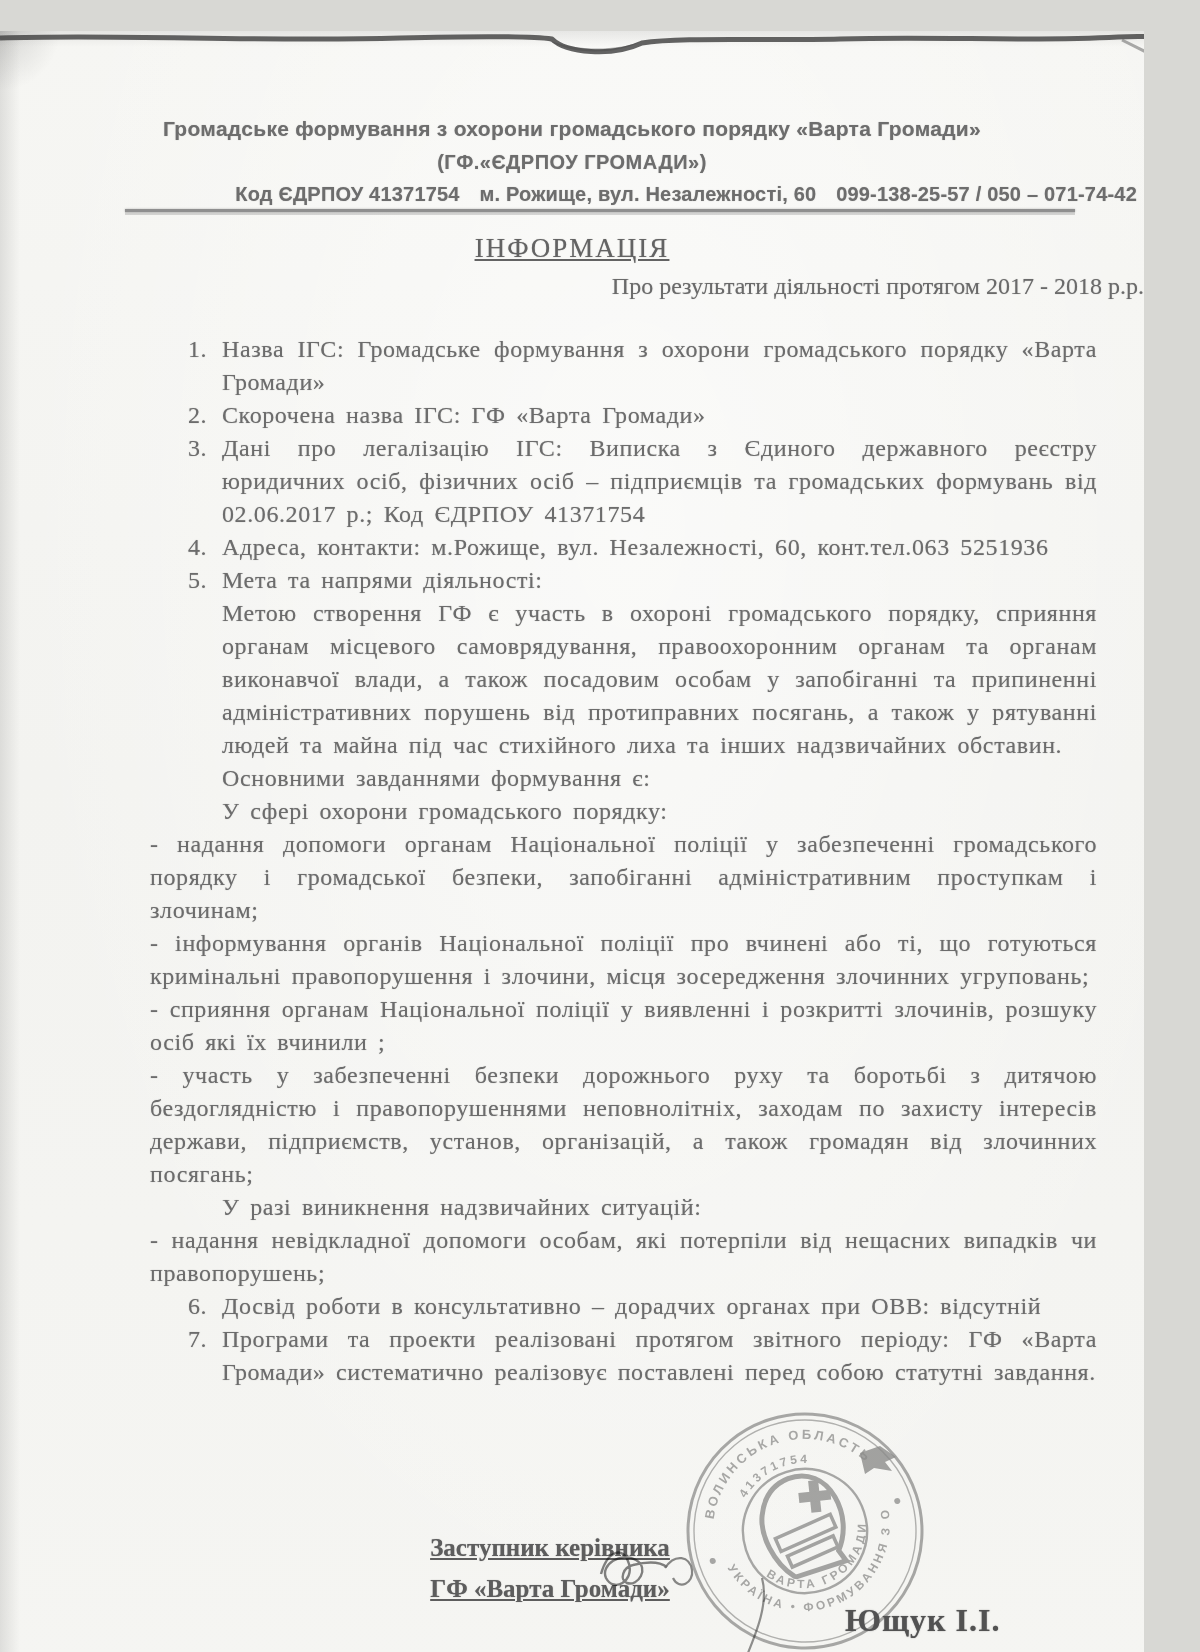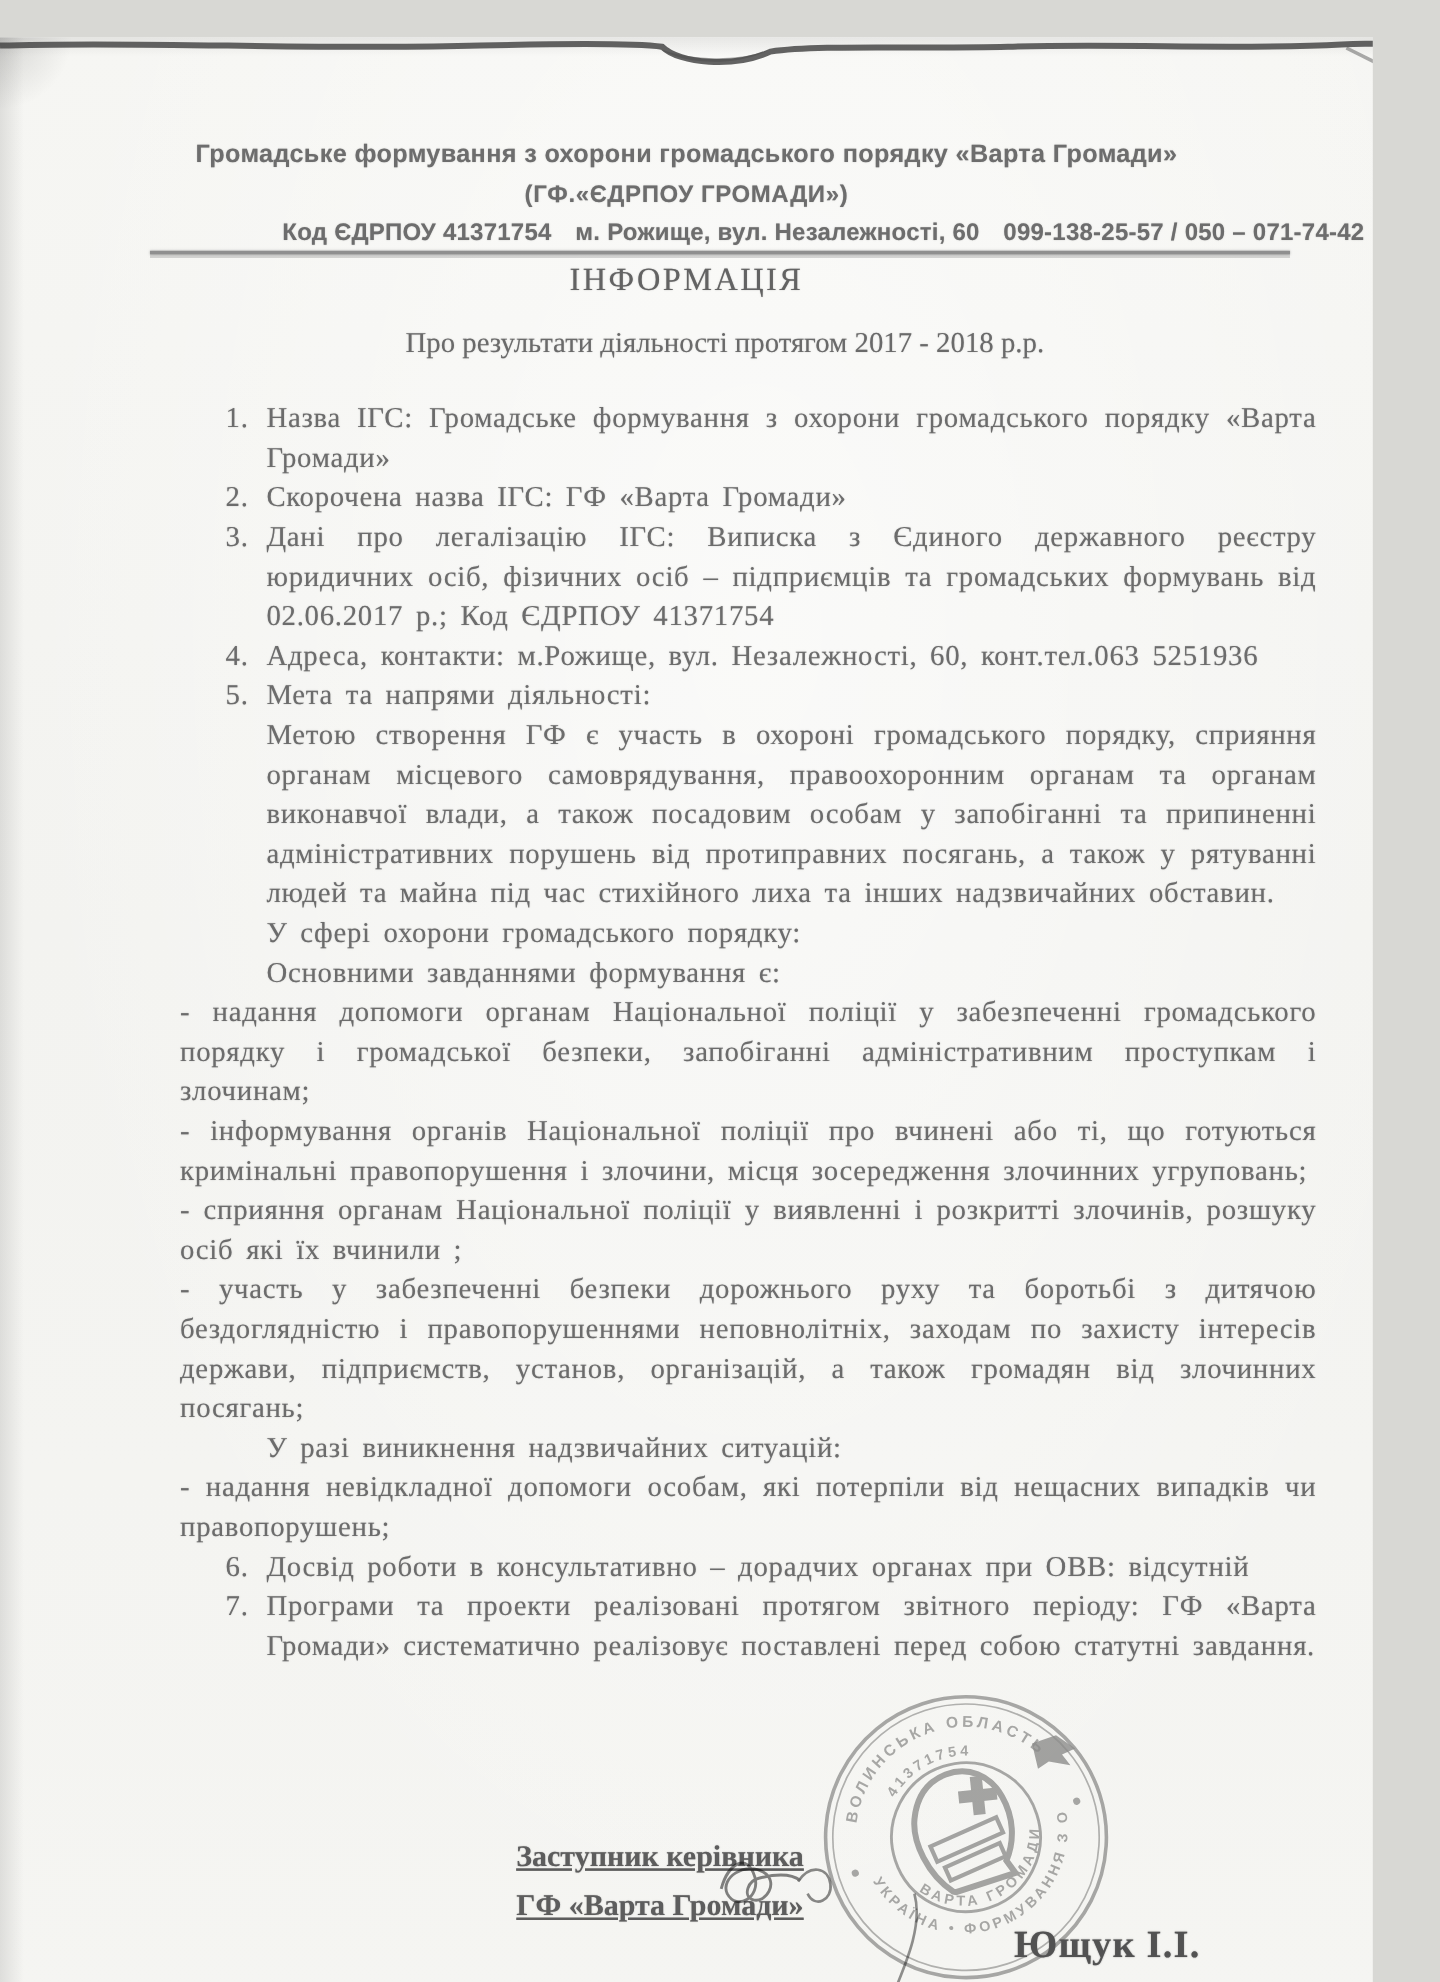--- a/index.html
+++ b/index.html
@@ -26,26 +26,26 @@
   }
   .h1{font-size:21px;letter-spacing:.3px;margin-bottom:10px;}
   .h2{font-size:20px;letter-spacing:.5px;margin-bottom:9px;}
   .h3{font-size:20px;letter-spacing:.2px;text-align:right;}
   .h3 span{margin:0 7px;}
   .rule{
     position:absolute;top:178px;left:125px;width:950px;height:3px;
     background:#8f8f8f;box-shadow:0 3px 0 rgba(130,130,130,.30), 0 0 2px rgba(120,120,120,.6);
   }
   .title{
-    position:absolute;top:187px;left:0;width:100%;text-align:center;
-    font-size:27px;letter-spacing:2px;color:#636363;text-shadow:0 0 1px rgba(99,99,99,.55);
+    position:absolute;top:202px;left:0;width:100%;text-align:center;
+    font-size:27px;letter-spacing:2px;color:#636363;text-shadow:0 0 1px rgba(99,99,99,.55);text-decoration:underline;
   }
   .subtitle{
-    position:absolute;top:242px;left:0;width:100%;text-align:center;
-    font-size:24px;color:#6a6a6a;text-shadow:0 0 1px rgba(106,106,106,.5);padding-left:32px;
+    position:absolute;top:242px;left:0;width:100%;text-align:right;
+    font-size:24px;color:#6a6a6a;text-shadow:0 0 1px rgba(106,106,106,.5);
   }
   .body{
     position:absolute;top:302px;left:150px;width:947px;
     font-size:24px;line-height:33px;color:#6c6c6c;text-align:justify;
     letter-spacing:.6px;word-spacing:4px;
     text-shadow:0 0 1px rgba(108,108,108,.55);
   }
   .b-li{position:relative;padding-left:72px;}
   .b-li .num{position:absolute;left:38px;top:0;}
   .b-ind{padding-left:72px;}
@@ -94,22 +94,22 @@
   <div class="title">ІНФОРМАЦІЯ</div>
   <div class="subtitle">Про результати діяльності протягом 2017 - 2018 р.р.</div>
 
   <div class="body">
     <div class="b-li"><span class="num">1.</span><span>Назва ІГС: Громадське формування з охорони громадського порядку «Варта Громади»</span></div>
     <div class="b-li"><span class="num">2.</span><span>Скорочена назва ІГС: ГФ «Варта Громади»</span></div>
     <div class="b-li"><span class="num">3.</span><span>Дані про легалізацію ІГС: Виписка з Єдиного державного реєстру юридичних осіб, фізичних осіб – підприємців та громадських формувань від 02.06.2017 р.; Код ЄДРПОУ 41371754</span></div>
     <div class="b-li"><span class="num">4.</span><span>Адреса, контакти: м.Рожище, вул. Незалежності, 60, конт.тел.063 5251936</span></div>
     <div class="b-li"><span class="num">5.</span><span>Мета та напрями діяльності:</span></div>
     <div class="b-ind">Метою створення ГФ є участь в охороні громадського порядку, сприяння органам місцевого самоврядування, правоохоронним органам та органам виконавчої влади, а також посадовим особам у запобіганні та припиненні адміністративних порушень від протиправних посягань, а також у рятуванні людей та майна під час стихійного лиха та інших надзвичайних обставин.</div>
+    <div class="b-ind">Основними завданнями формування є:</div>
     <div class="b-ind">У сфері охорони громадського порядку:</div>
-    <div class="b-ind">Основними завданнями формування є:</div>
     <div class="b-full">- надання допомоги органам Національної поліції у забезпеченні громадського порядку і громадської безпеки, запобіганні адміністративним проступкам і злочинам;</div>
     <div class="b-full">- інформування органів Національної поліції про вчинені або ті, що готуються кримінальні правопорушення і злочини, місця зосередження злочинних угруповань;</div>
     <div class="b-full">- сприяння органам Національної поліції у виявленні і розкритті злочинів, розшуку осіб які їх вчинили ;</div>
     <div class="b-full">- участь у забезпеченні безпеки дорожнього руху та боротьбі з дитячою бездоглядністю і правопорушеннями неповнолітніх, заходам по захисту інтересів держави, підприємств, установ, організацій, а також громадян від злочинних посягань;</div>
     <div class="b-ind">У разі виникнення надзвичайних ситуацій:</div>
     <div class="b-full">- надання невідкладної допомоги особам, які потерпіли від нещасних випадків чи правопорушень;</div>
     <div class="b-li"><span class="num">6.</span><span>Досвід роботи в консультативно – дорадчих органах при ОВВ: відсутній</span></div>
     <div class="b-li"><span class="num">7.</span><span>Програми та проекти реалізовані протягом звітного періоду: ГФ «Варта Громади» систематично реалізовує поставлені перед собою статутні завдання.</span></div>
   </div>
 

